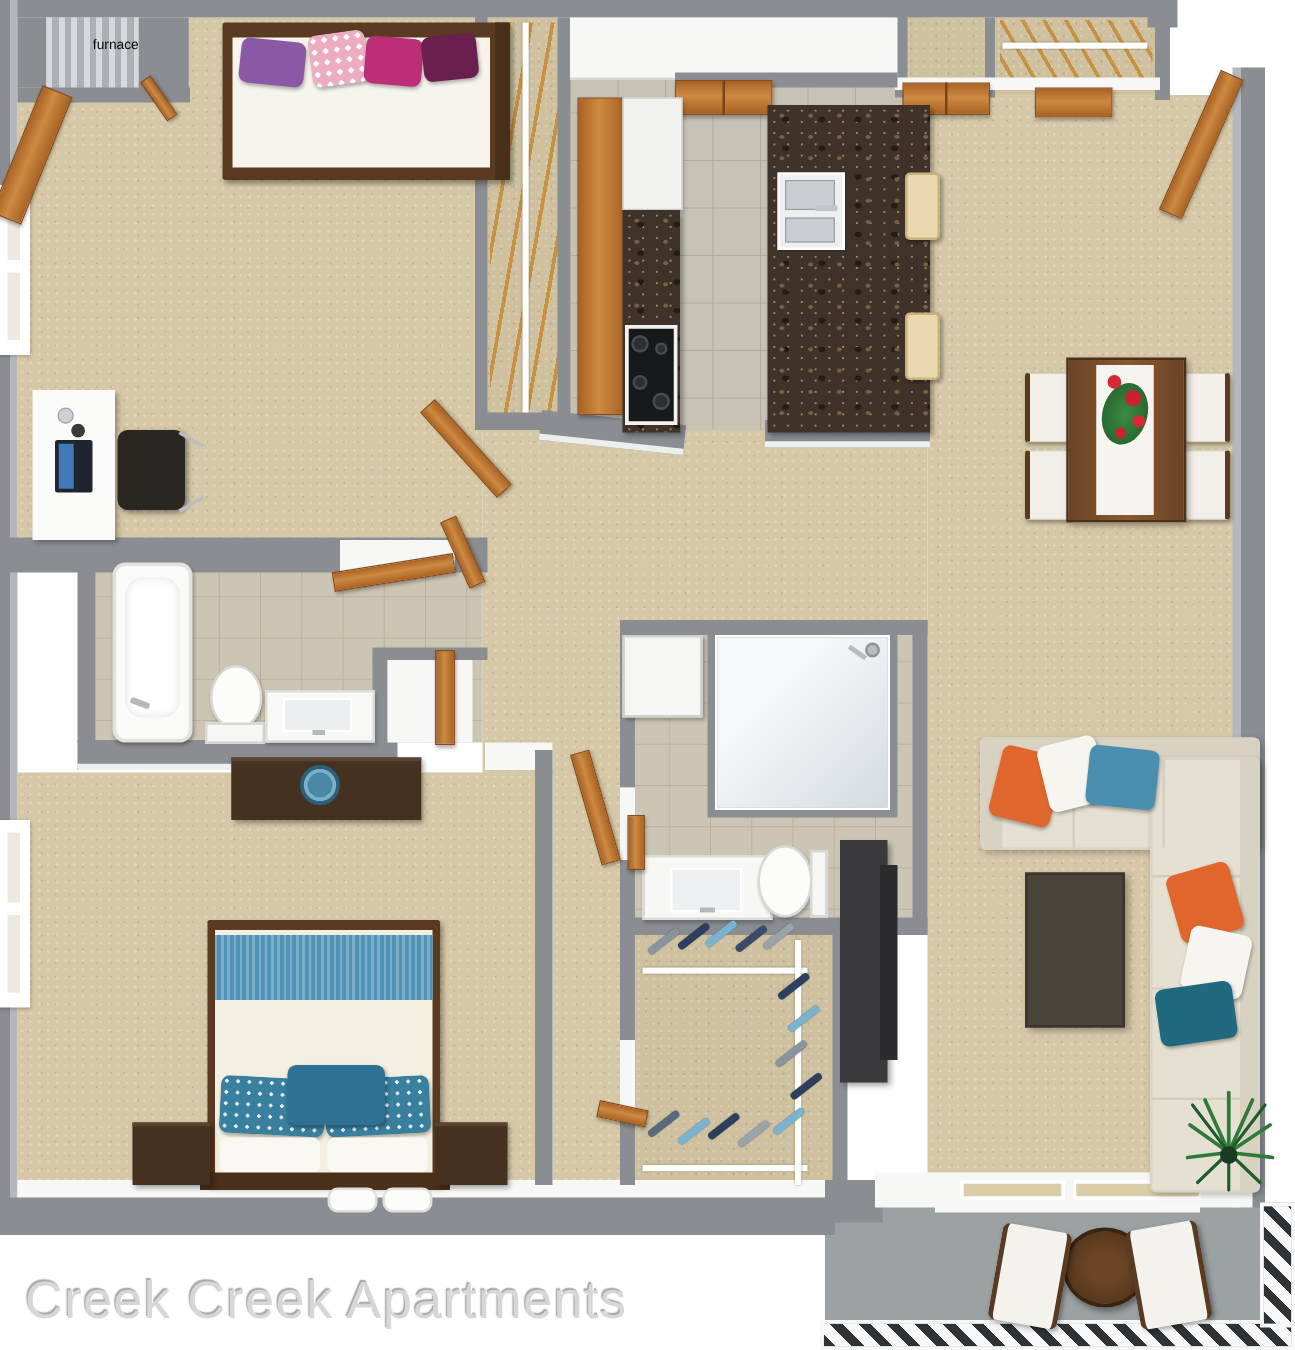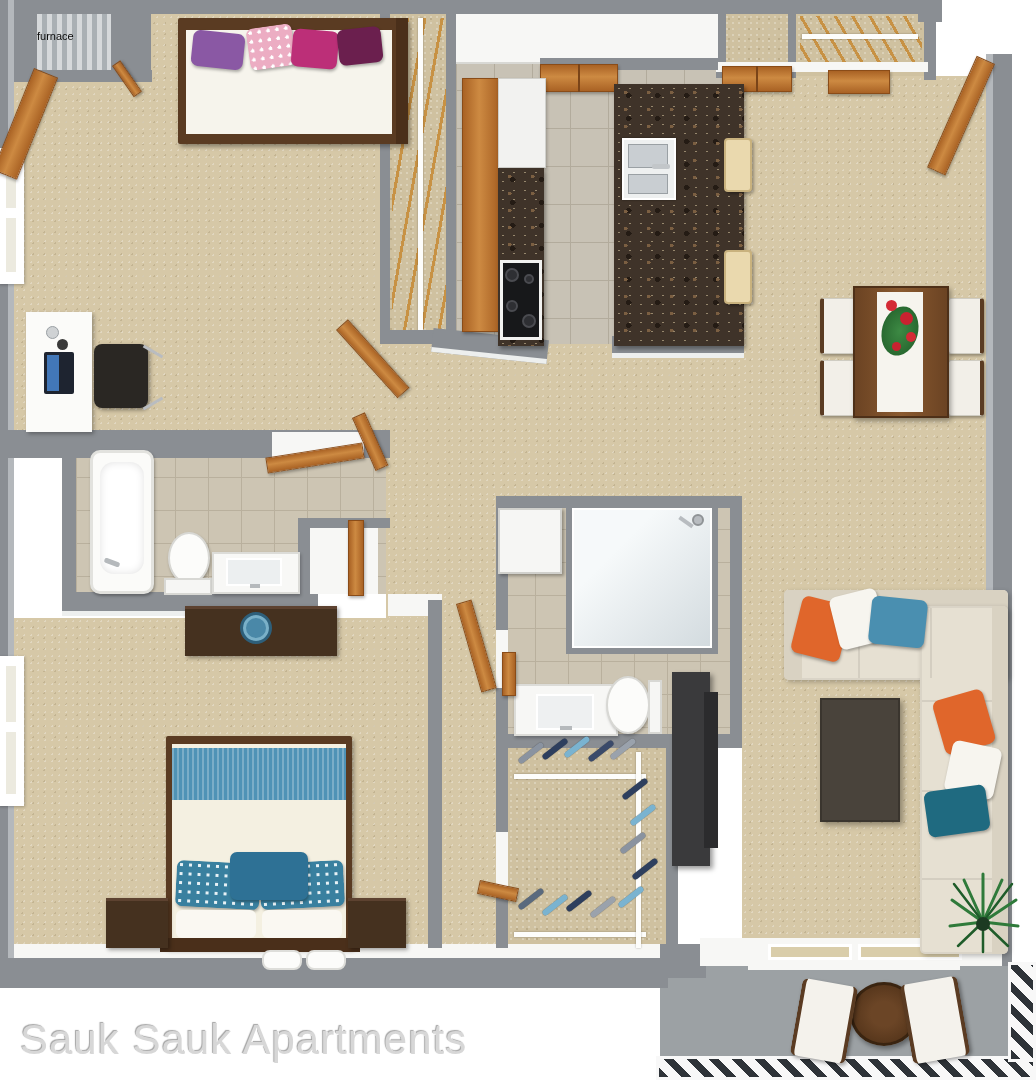--- a/index.html
+++ b/index.html
@@ -38,21 +38,21 @@
         box-shadow:1px 2px 3px rgba(0,0,0,.3);}
   .silver{background:repeating-linear-gradient(90deg,#d6d9db 0 5px,#aab0b4 5px 10px);}
   .pil{border-radius:7px;box-shadow:1px 2px 3px rgba(0,0,0,.3);}
   .sofa{background:#e6e0d2;box-shadow:inset 0 0 0 2px rgba(0,0,0,.05),2px 2px 5px rgba(0,0,0,.25);}
   .dark{background:#45311f;box-shadow:2px 2px 4px rgba(0,0,0,.35);}
   .hatch{background:repeating-linear-gradient(45deg,#2e3338 0 7px,#f8f8f8 7px 16px);border:3px solid #f8f8f8;}
   .hg{width:30px;height:6px;border-radius:3px;box-shadow:0 0 1px rgba(0,0,0,.45);}
   .rod{background:#fdfdfb;box-shadow:0 0 2px rgba(0,0,0,.35);}
   .cap{border-bottom:5px solid #edefee;}
   .chairw{background:#f2efe8;border:1px solid #cfccc2;box-shadow:1px 2px 3px rgba(0,0,0,.3);}
-  .furnace-label{font-size:11px;color:#0a0a0a;text-align:left;}
+  .furnace-label{font-size:11px;color:#0a0a0a;text-align:right;}
   .watermark{font-size:42px;color:#d7d7d7;letter-spacing:1px;
      text-shadow:1px 1px 0 #ffffff,-1px -1px 1px #a5a5a5;}
 </style>
 </head>
 <body>
 
 <div class="plan">
 
   <div class="g">
     <div class="e carpet" style="left:14px;top:14px;width:372px;height:418px;"></div>
@@ -330,15 +330,15 @@
     <div class="e wood" style="left:34px;top:68px;width:26px;height:110px;transform:rotate(22deg);transform-origin:top left;"></div>
     <div class="e wood" style="left:112px;top:66px;width:10px;height:38px;transform:rotate(-35deg);transform-origin:top left;"></div>
     <div class="e wood" style="left:336px;top:330px;width:16px;height:92px;transform:rotate(-42deg);transform-origin:top left;"></div>
     <div class="e wood" style="left:352px;top:418px;width:14px;height:58px;transform:rotate(-24deg);transform-origin:top left;"></div>
     <div class="e woodh" style="left:266px;top:450px;width:98px;height:16px;transform:rotate(-9deg);"></div>
     <div class="e wood" style="left:456px;top:604px;width:16px;height:92px;transform:rotate(-16deg);transform-origin:top left;"></div>
     <div class="e woodh" style="left:478px;top:884px;width:40px;height:14px;transform:rotate(12deg);"></div>
     <div class="e wood" style="left:975px;top:64px;width:20px;height:122px;transform:rotate(24deg);transform-origin:top right;"></div>
   </div>
 
-  <div class="e watermark" style="left:20px;top:1016px;">Sauk Sauk Apartments</div>
+  <div class="e watermark" style="left:20px;top:1016px;">Creek Creek Apartments</div>
 
 </div>
 
 </body></html>

